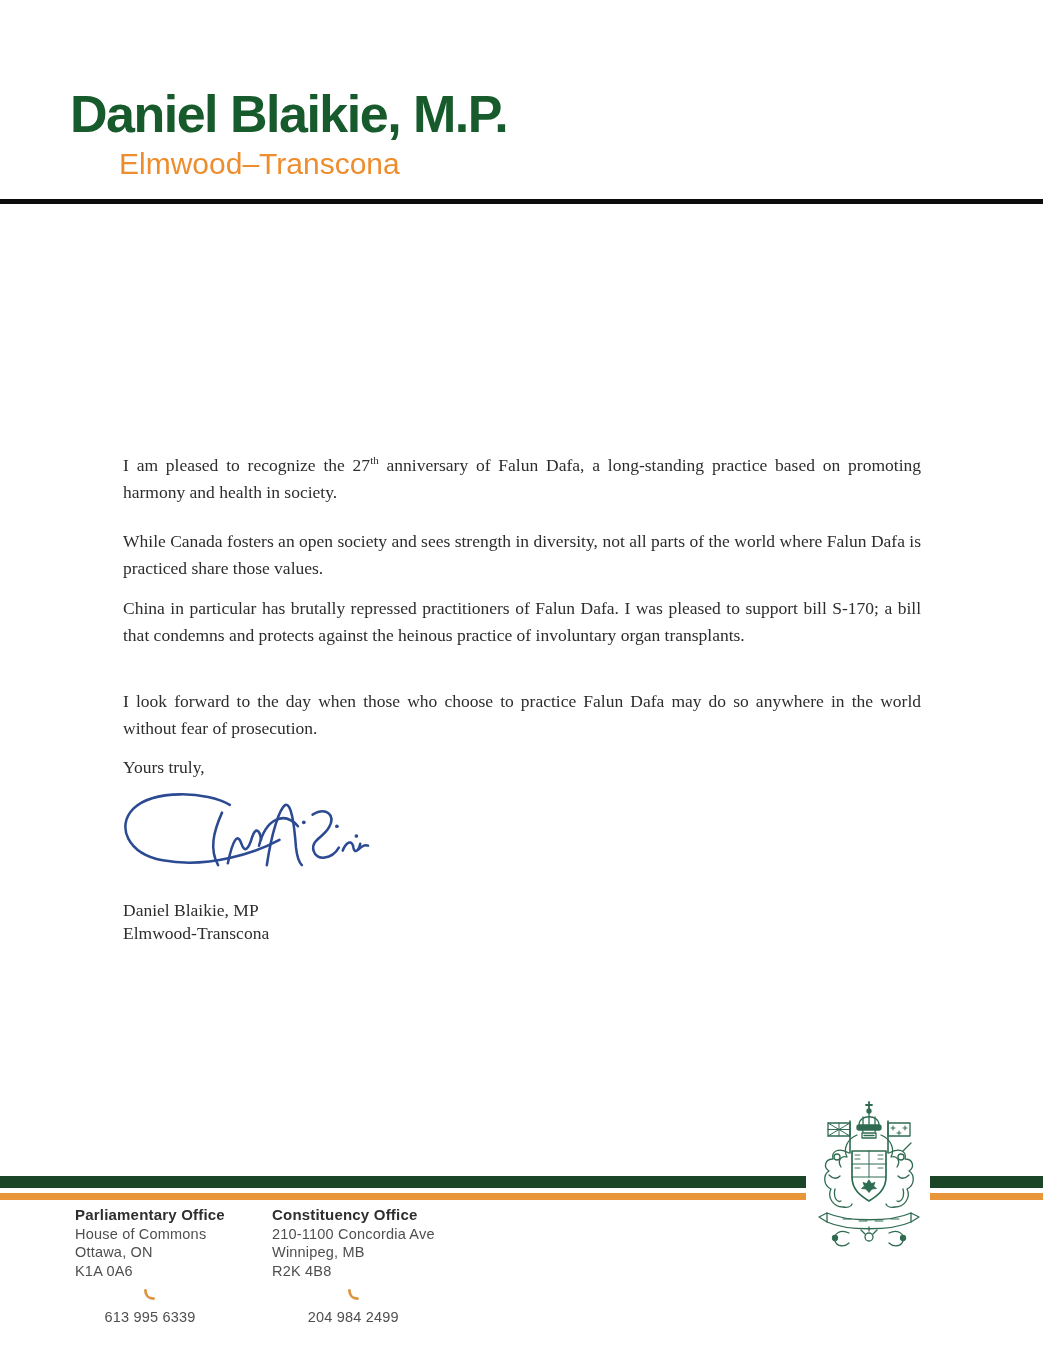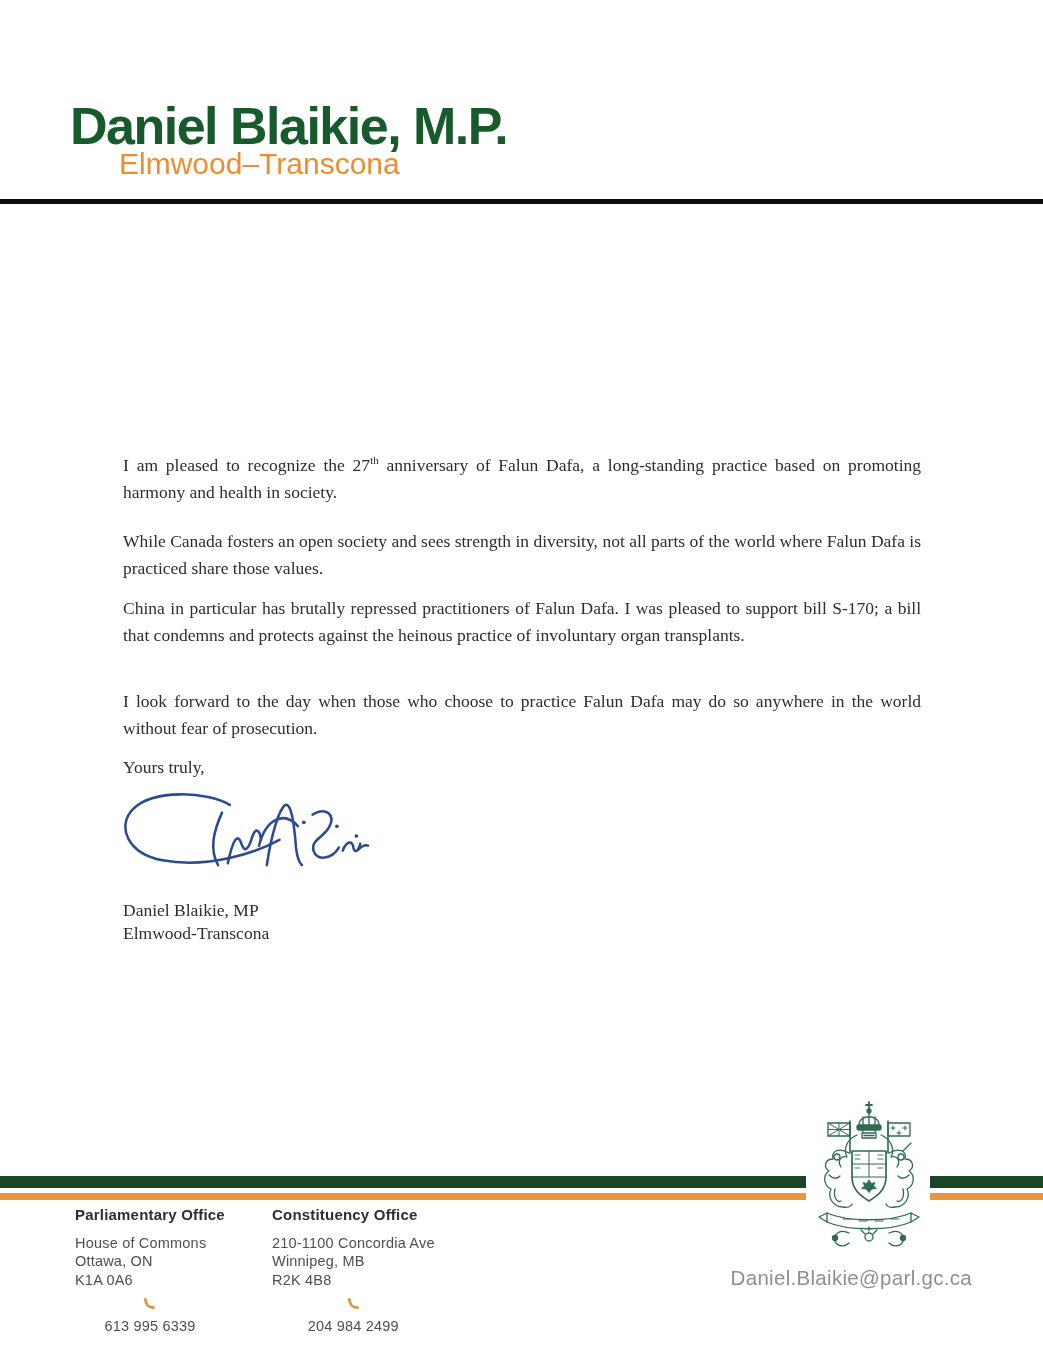--- a/index.html
+++ b/index.html
@@ -7,21 +7,21 @@
   .page {
     position:relative;
     width:1043px; height:1350px;
     background:#ffffff;
     overflow:hidden;
     font-family:"Liberation Sans", sans-serif;
   }
 
   
   .mp-name {
-    position:absolute; left:70px; top:100px;
+    position:absolute; left:70px; top:88px;
     font-size:52px; font-weight:bold; letter-spacing:-1.5px;
     color:#175a2c; line-height:1;
   }
   .mp-riding {
     position:absolute; left:71px; top:149px;
     font-size:30px; font-weight:normal; letter-spacing:0;
     color:#ee8d2e; line-height:1;margin-left:48px;
   }
   .header-rule {
     position:absolute; left:0; top:199px;
@@ -64,21 +64,21 @@
 
   .office-col {
     position:absolute; top:1206px;
     font-size:14.5px; color:#4f4f4f; line-height:18.5px;
     letter-spacing:0.2px;
   }
   .office-col.col-1 { left:75px; }
   .office-col.col-2 { left:272px; }
   .office-title {
     font-size:15px; font-weight:bold; color:#2e2e2e;
-    margin-bottom:9px; letter-spacing:0.2px;
+    letter-spacing:0.2px;
   }
   .phone-row { display:flex; align-items:center; gap:7px; margin-top:8px;flex-direction:column; }
   .phone-icon-svg { width:13px; height:13px; flex:0 0 auto; }
 
   .email {
     position:absolute; right:71px; top:1266px;
     font-size:20.5px; color:#8f8f8f; letter-spacing:0.3px;
   }
 </style>
 </head>
@@ -197,15 +197,14 @@
     <div>Winnipeg, MB</div>
     <div>R2K 4B8</div>
     <div class="phone-row">
       <svg class="phone-icon-svg" viewBox="0 0 16 16" aria-hidden="true">
         <path d="M3,3 C3,9 7,13 13,13" stroke="#dd9440" stroke-width="3.4" fill="none" stroke-linecap="round"></path>
       </svg>
       <span>204 984 2499</span>
     </div>
   </div>
 
-  <div class="email">Daniel.Blaikie@parl.gc.ca</div>
 
 </div>
 
 </body></html>

